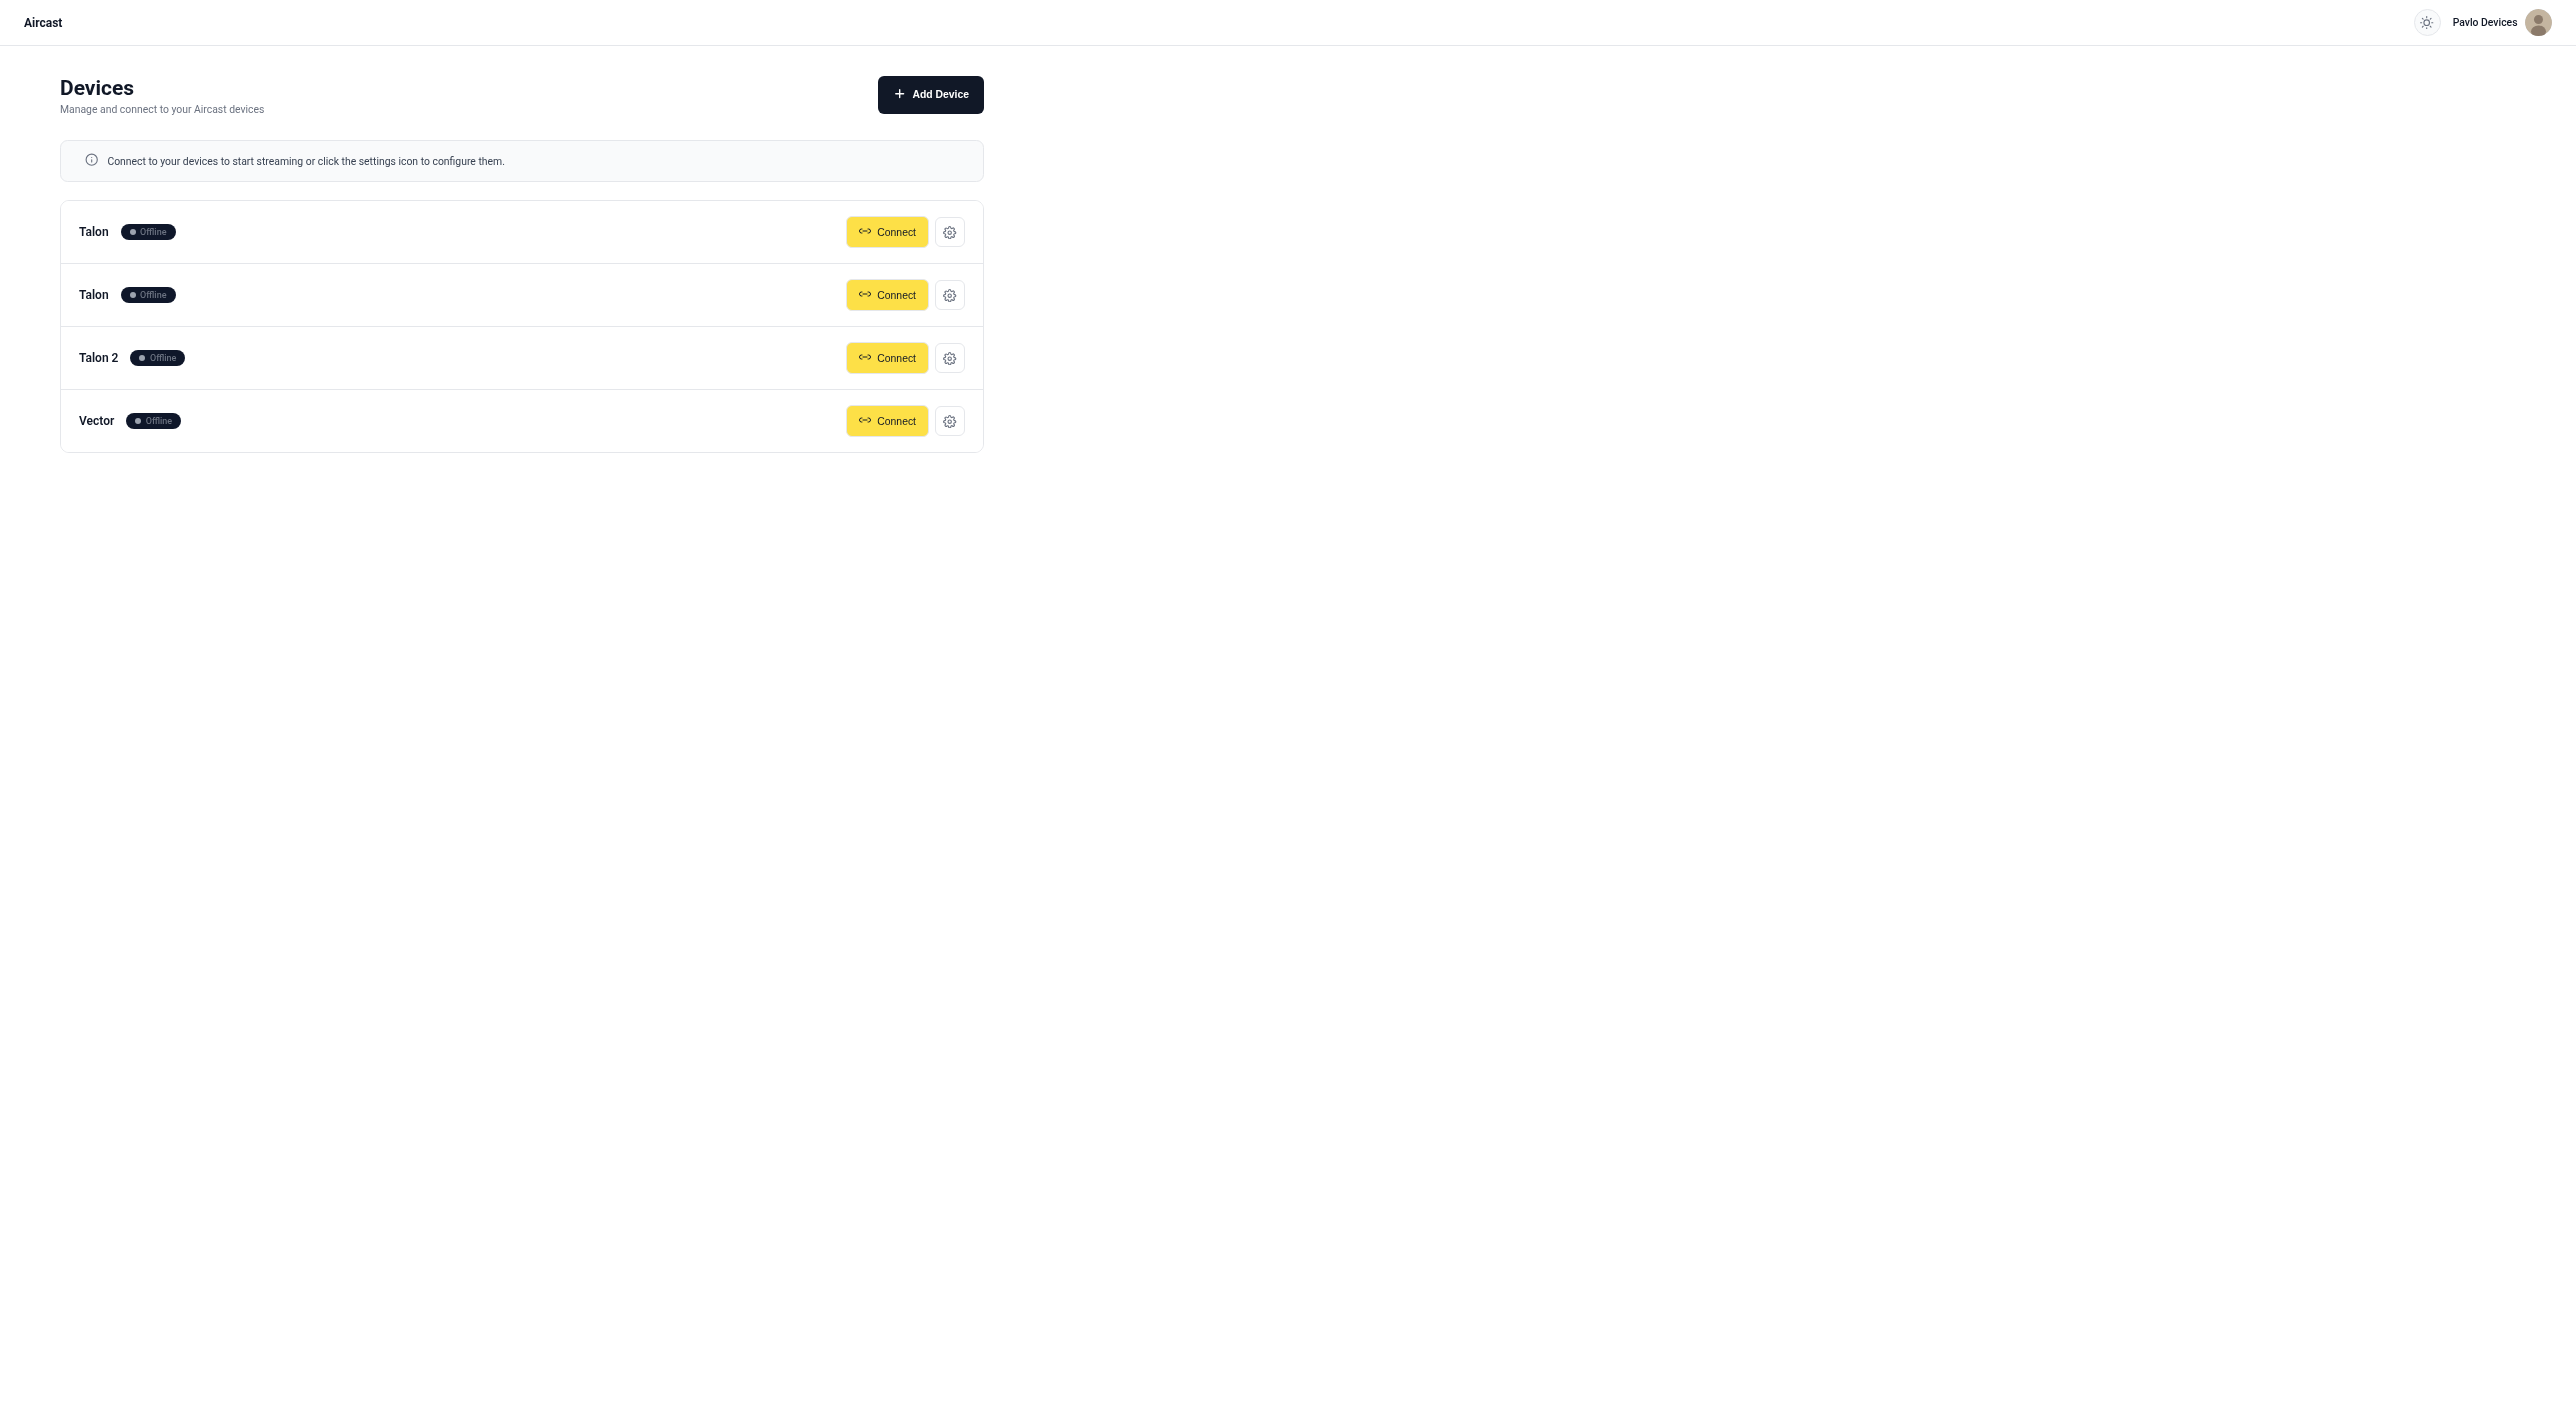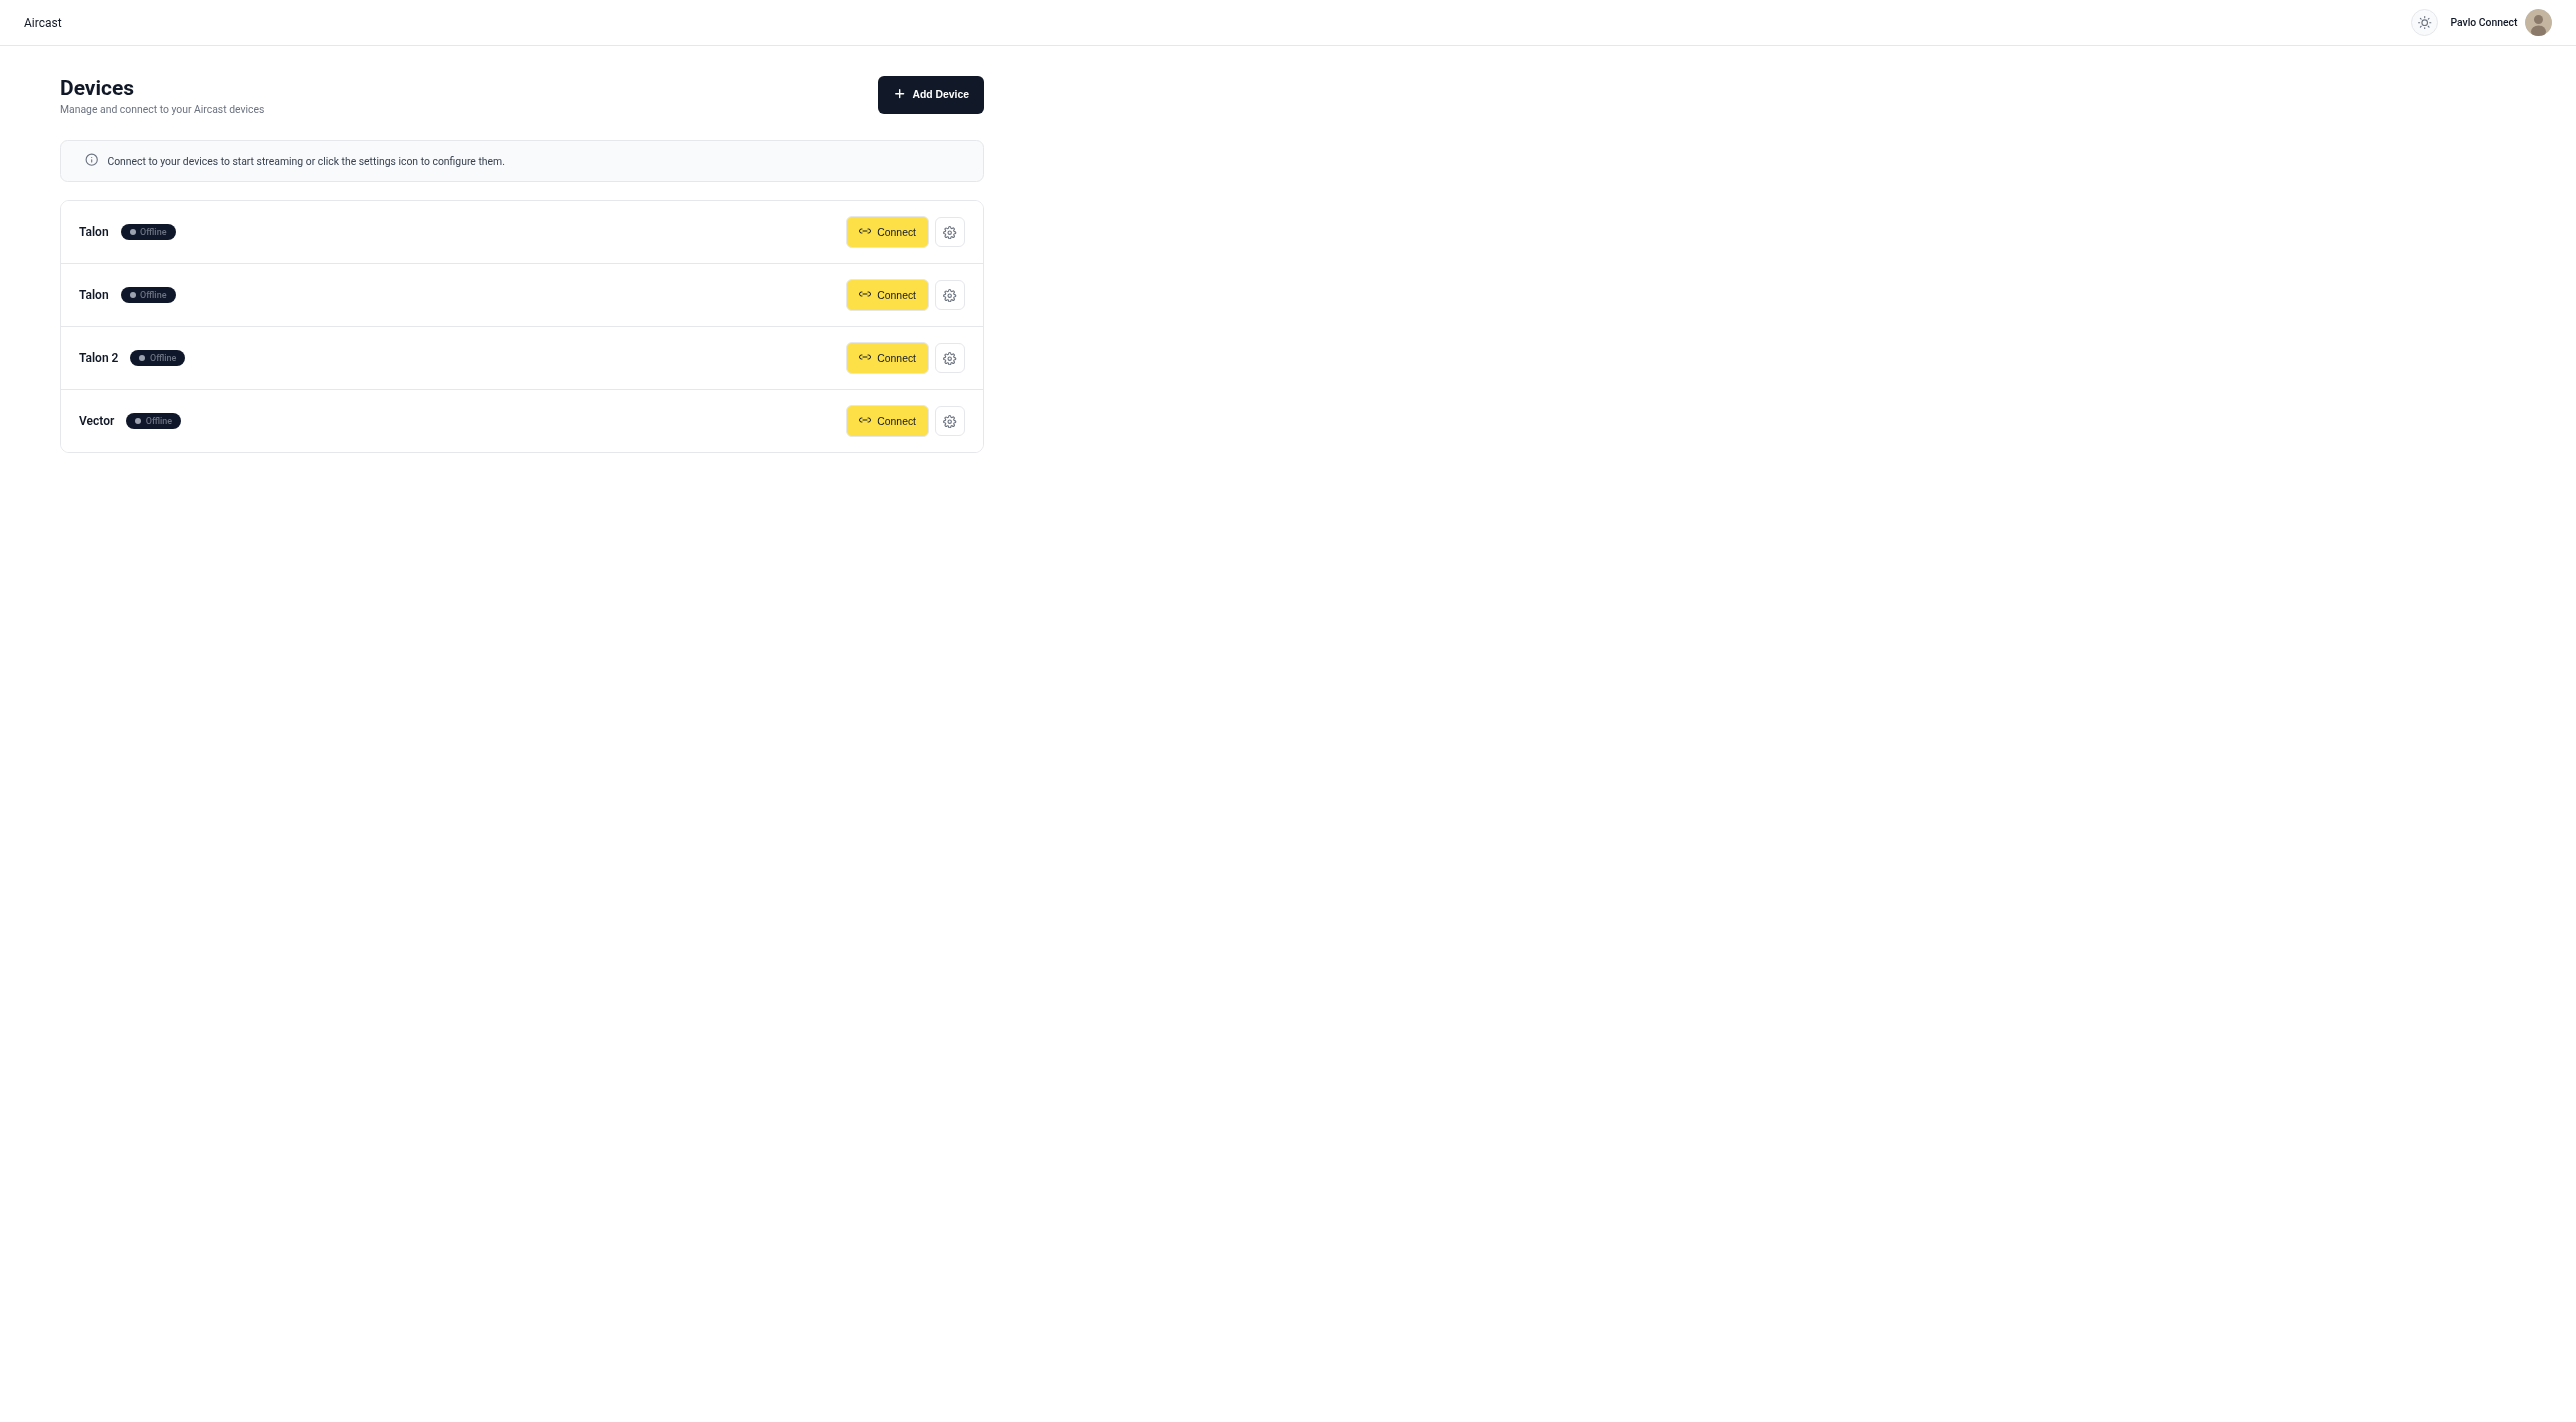--- a/index.html
+++ b/index.html
@@ -18,21 +18,21 @@
     .top-bar {
       display: flex;
       align-items: center;
       justify-content: space-between;
       padding: 9px 24px;
       border-bottom: 0.7px solid #e5e7eb;
     }
 
     .app-title {
       font-size: 12px;
-      font-weight: 400;
+      font-weight: 700;
       color: #111827;
     }
 
     .top-bar-right {
       display: flex;
       align-items: center;
       gap: 12px;
     }
 
     .theme-toggle {
@@ -246,21 +246,21 @@
         <line x1="12" y1="21" x2="12" y2="23"></line>
         <line x1="4.22" y1="4.22" x2="5.64" y2="5.64"></line>
         <line x1="18.36" y1="18.36" x2="19.78" y2="19.78"></line>
         <line x1="1" y1="12" x2="3" y2="12"></line>
         <line x1="21" y1="12" x2="23" y2="12"></line>
         <line x1="4.22" y1="19.78" x2="5.64" y2="18.36"></line>
         <line x1="18.36" y1="5.64" x2="19.78" y2="4.22"></line>
       </svg>
     </button>
     <div class="user-info">
-      <span class="user-name">Pavlo Connect</span>
+      <span class="user-name">Pavlo Devices</span>
       <div class="avatar">
         <svg width="27" height="27" viewBox="0 0 36 36" xmlns="http://www.w3.org/2000/svg">
           <circle cx="18" cy="18" r="18" fill="#c4b5a0"></circle>
           <circle cx="18" cy="14" r="6" fill="#8b7a6a"></circle>
           <ellipse cx="18" cy="30" rx="10" ry="8" fill="#8b7a6a"></ellipse>
         </svg>
       </div>
     </div>
   </div>
 </header>

